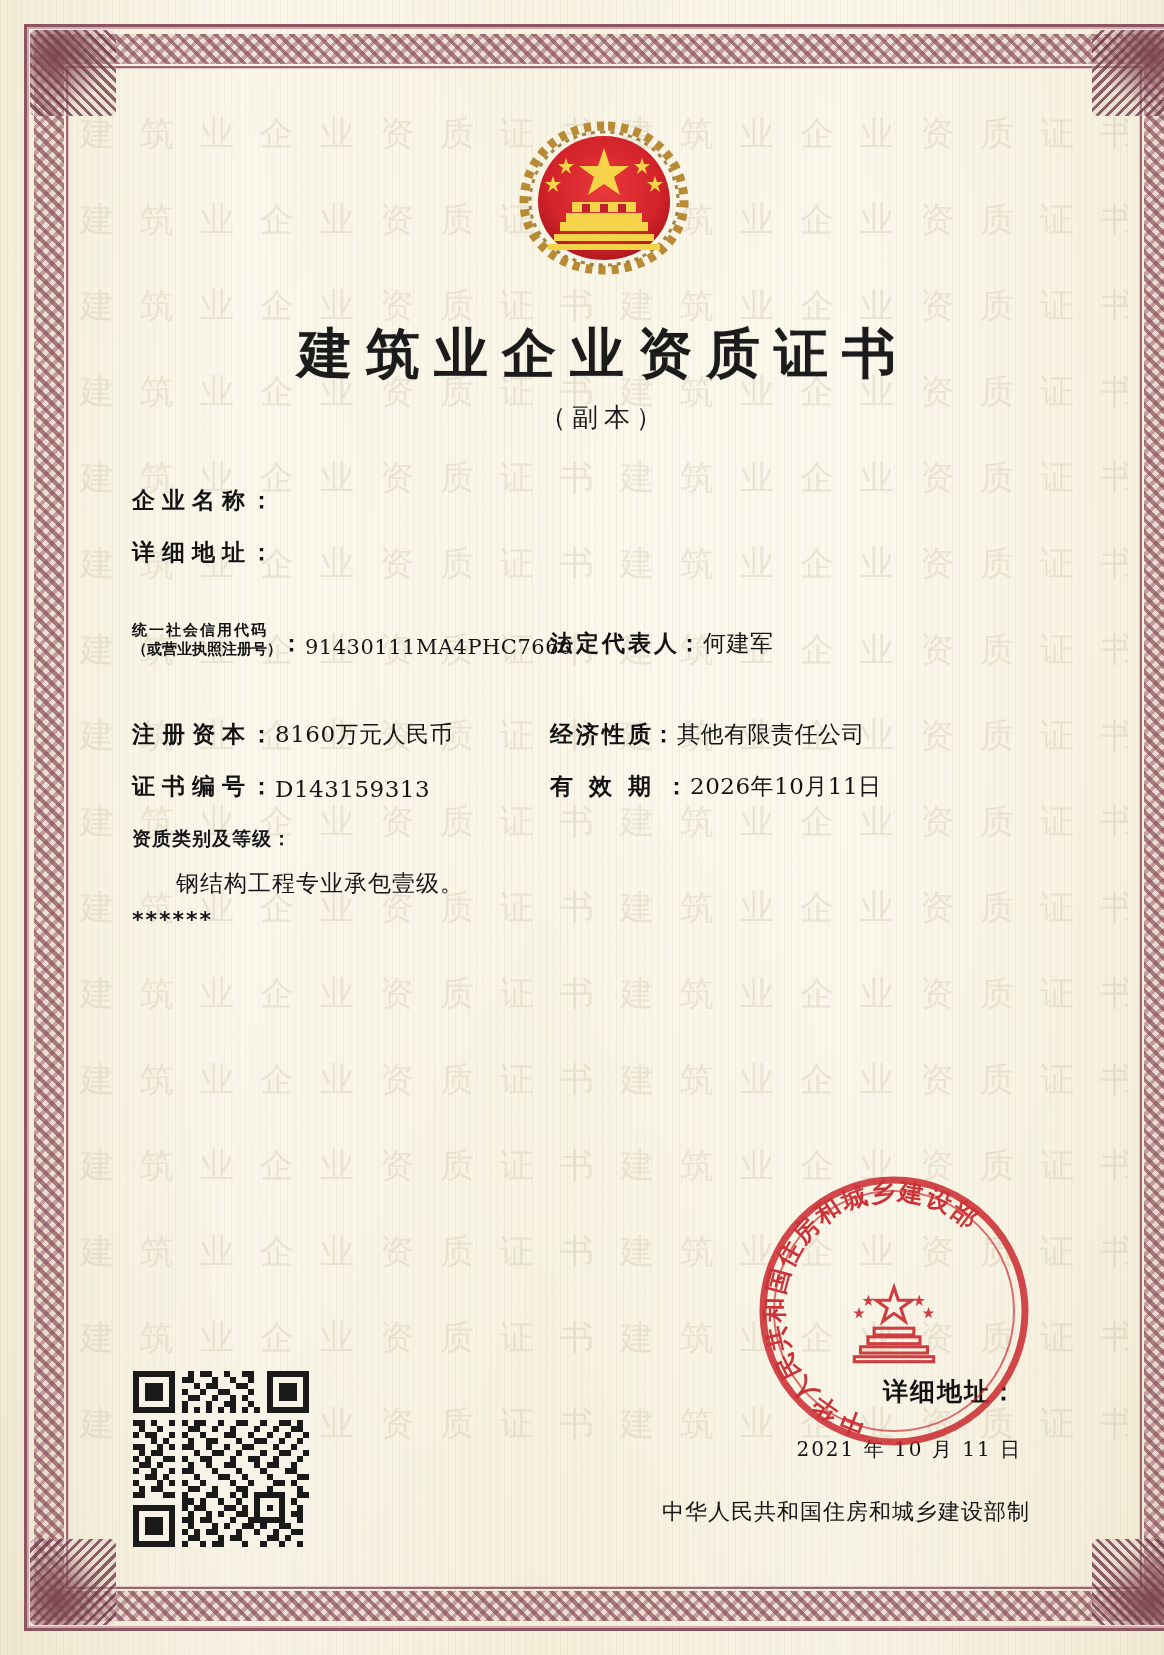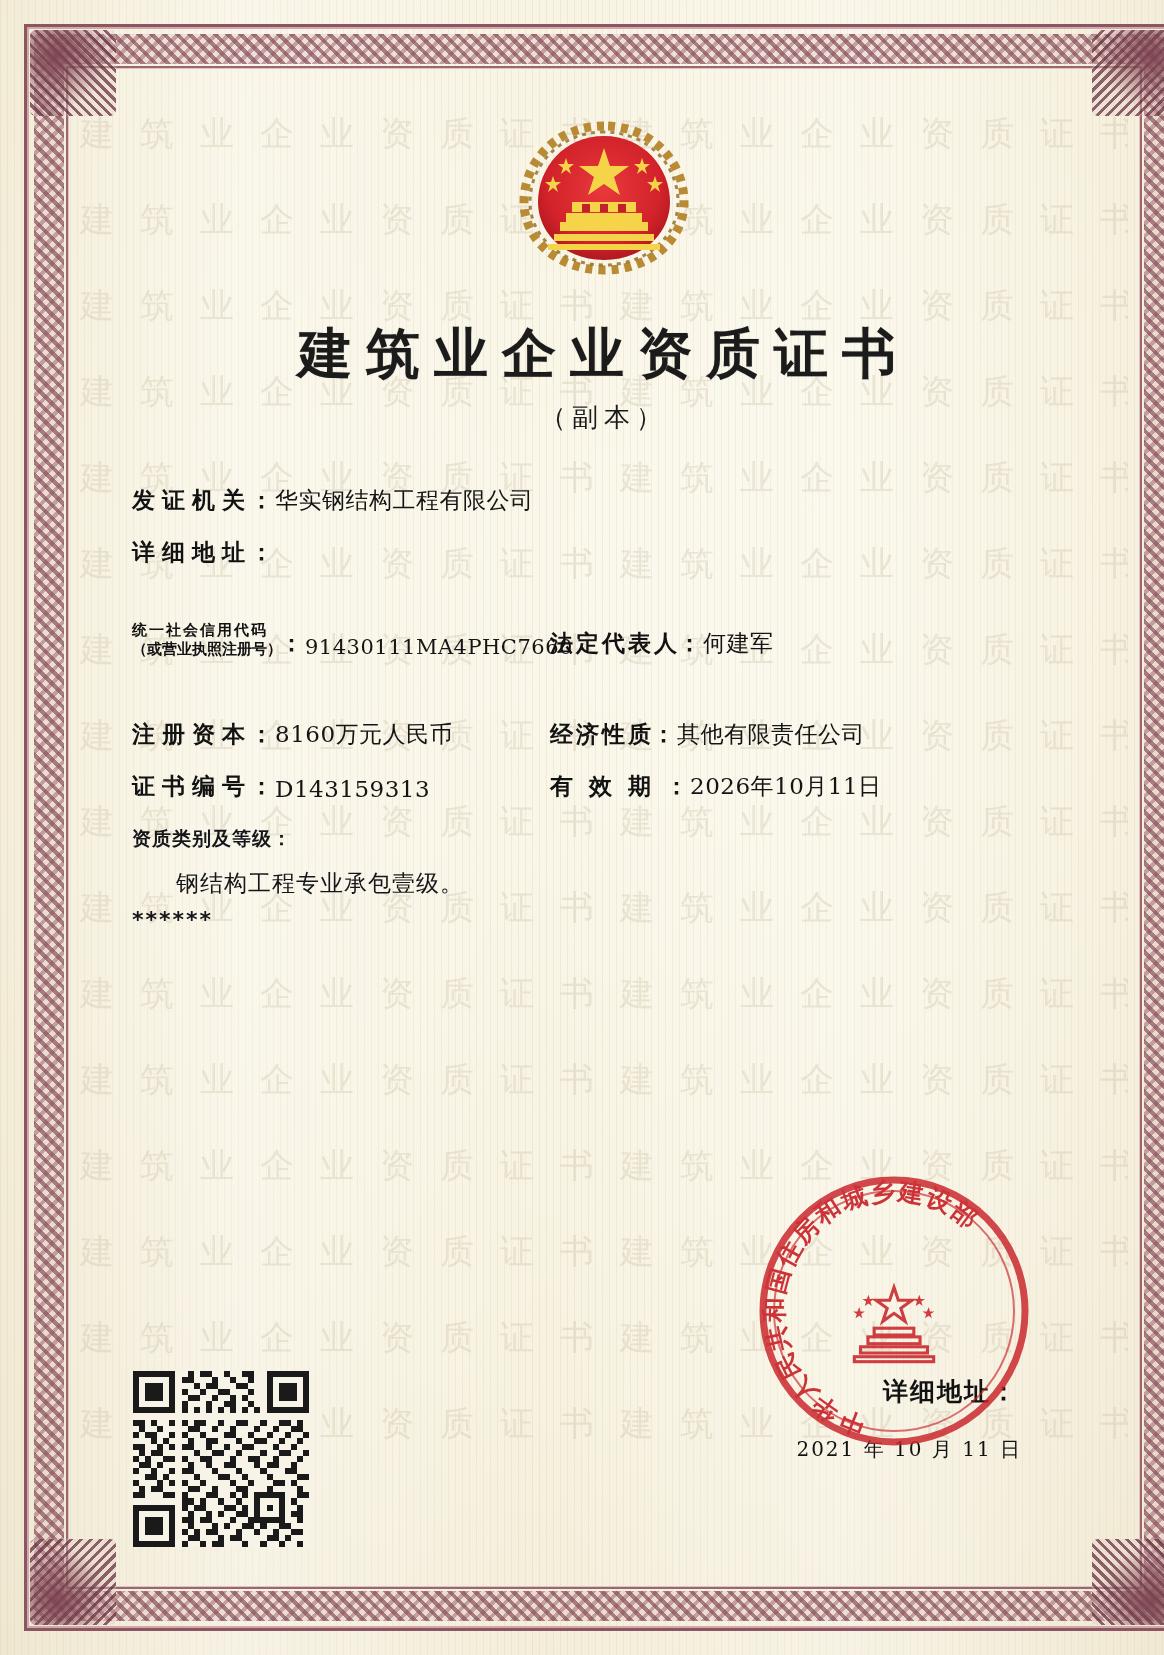--- a/index.html
+++ b/index.html
@@ -296,23 +296,22 @@
       <rect x="34" y="126" width="112" height="6" fill="#f6d44a"></rect>
     </svg>
   </div>
 
   <div class="title">建筑业企业资质证书</div>
   <div class="subtitle">（副本）</div>
 
   <div class="fields">
 
     <div class="row">
-      <span class="lab spread7">发证机关</span>
+      <span class="lab spread7">企业名称</span>
       <span class="colon">：</span>
-      <span class="val">华实钢结构工程有限公司</span>
     </div>
 
     <div class="row">
       <span class="lab spread7">详细地址</span>
       <span class="colon">：</span>
     </div>
 
     <div class="row">
       <div class="half-left">
         <span class="stack-lab">
@@ -572,20 +571,21 @@
           <rect x="18" y="28" width="1" height="1"></rect>
         <rect x="21" y="28" width="1" height="1"></rect>
           <rect x="24" y="28" width="1" height="1"></rect>
         <rect x="27" y="28" width="1" height="1"></rect>
       </g>
     </svg>
   </div>
 
   <div class="issuer">详细地址：</div>
   <div class="issue-date">2021 年 10 月 11 日</div>
+  <div class="footer">中华人民共和国住房和城乡建设部制</div>
 
   <div class="seal">
     <svg viewBox="0 0 278 278" width="278" height="278">
       <defs>
         <path id="sealArc" d="M 139 250 A 111 111 0 1 1 139 28 A 111 111 0 1 1 139 250"></path>
         <path id="sealTextPath" d="M 36 139 A 103 103 0 0 1 242 139"></path>
       </defs>
       <circle cx="139" cy="139" r="131" fill="none" stroke="#c9232a" stroke-width="7" opacity="0.9"></circle>
       <circle cx="139" cy="139" r="120" fill="none" stroke="#c9232a" stroke-width="2" opacity="0.7"></circle>
 

